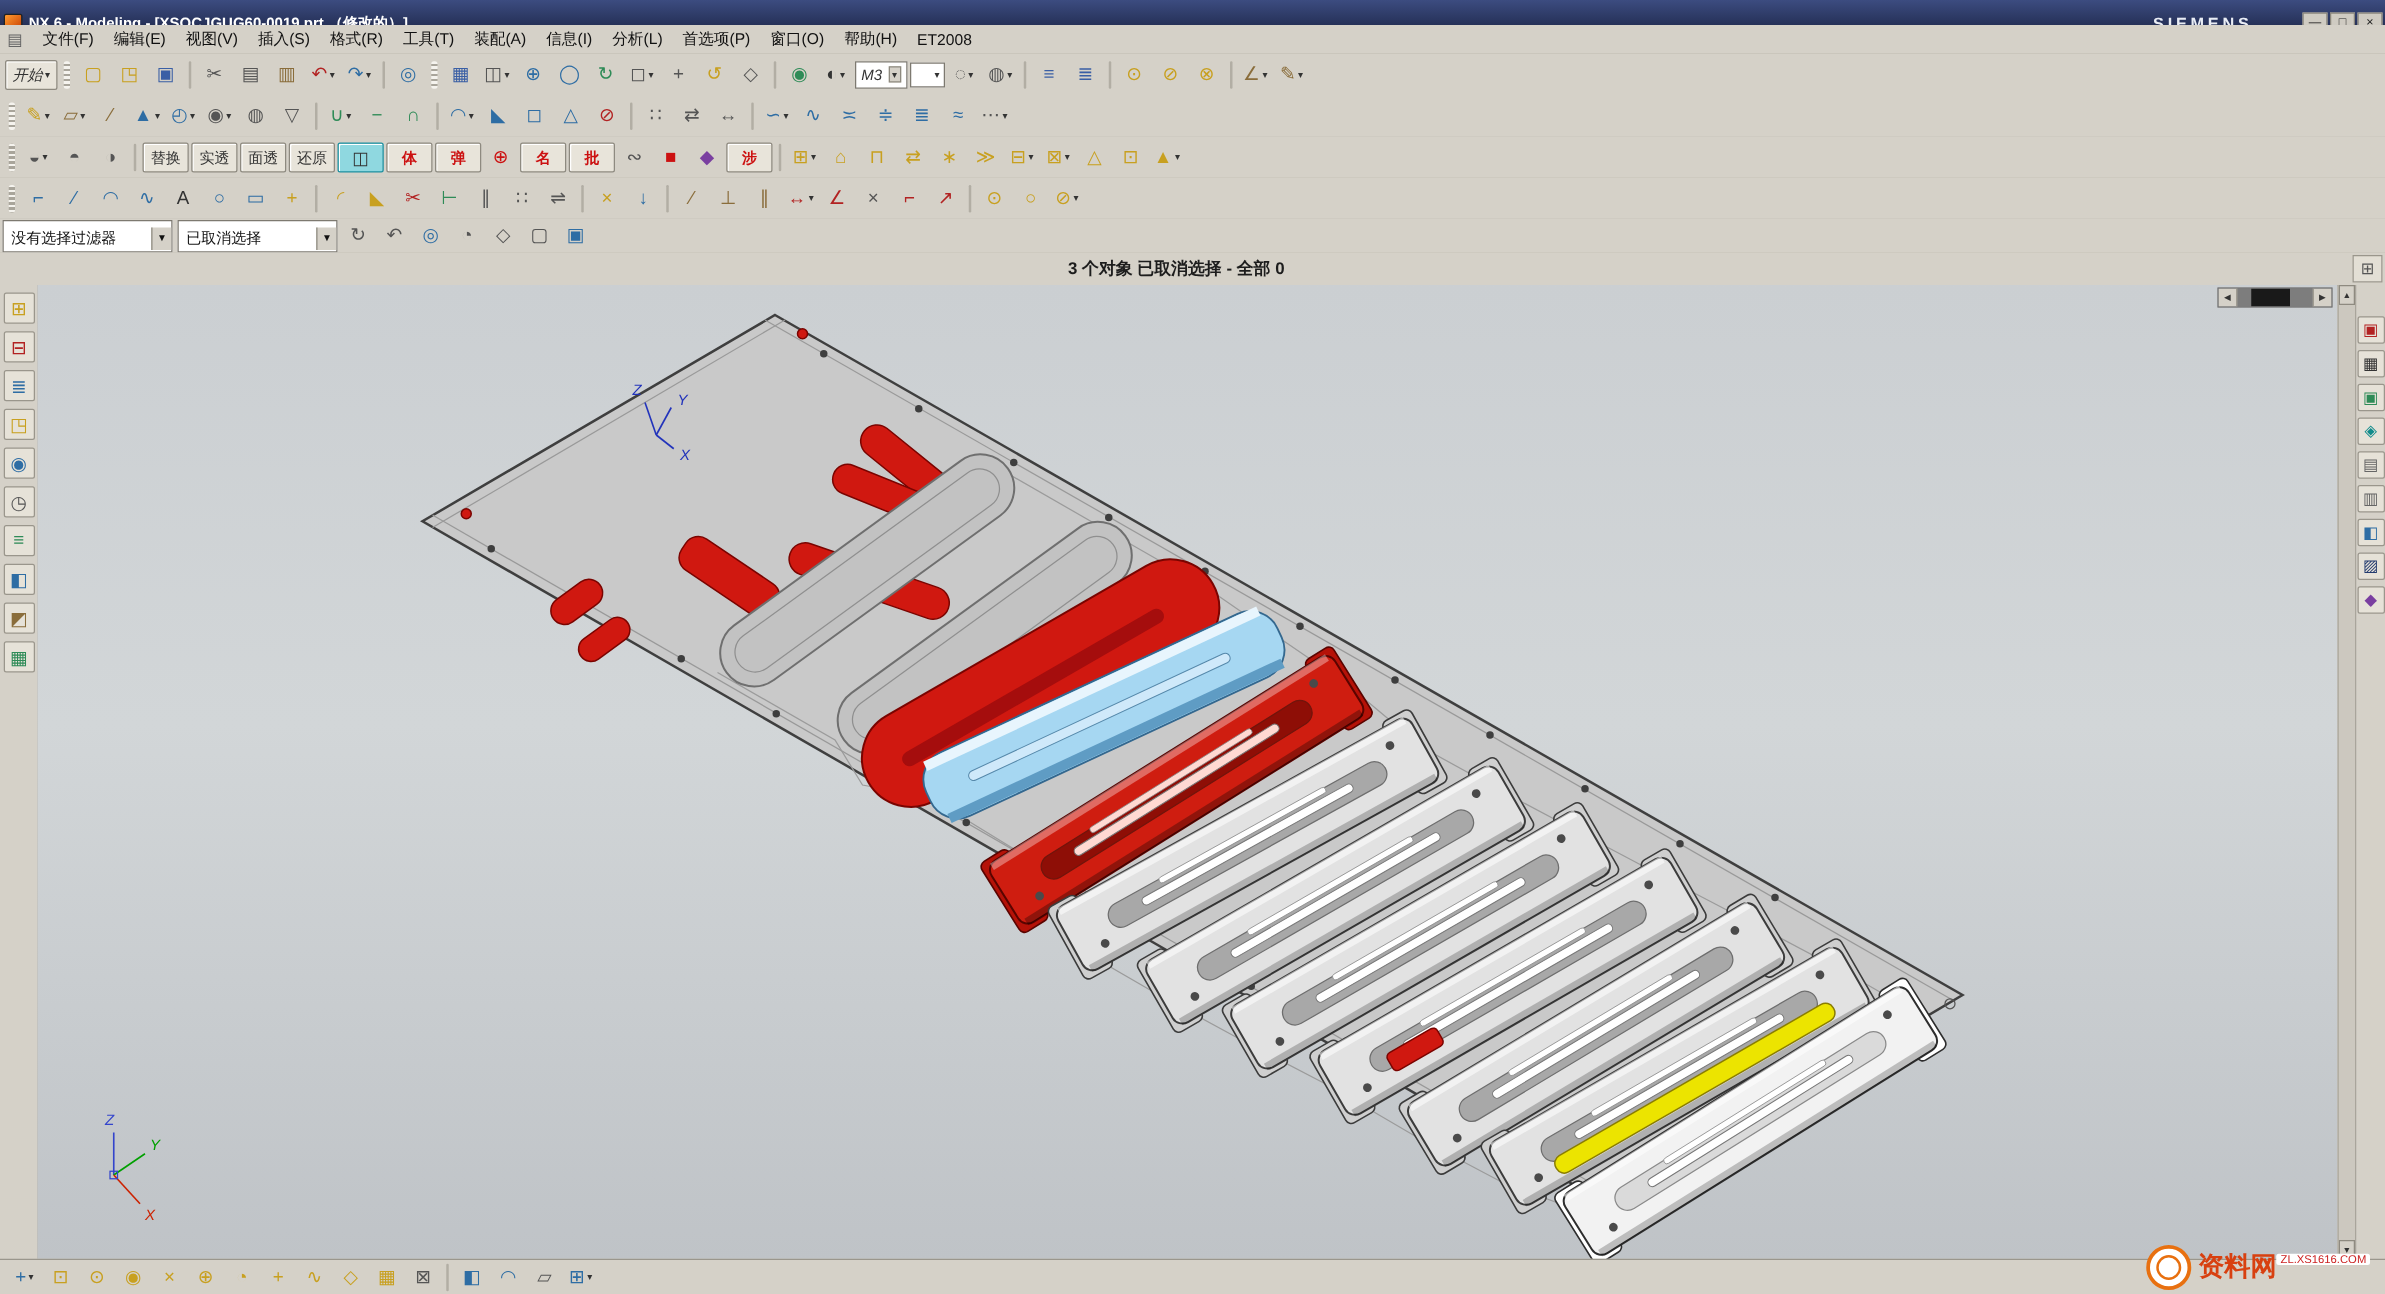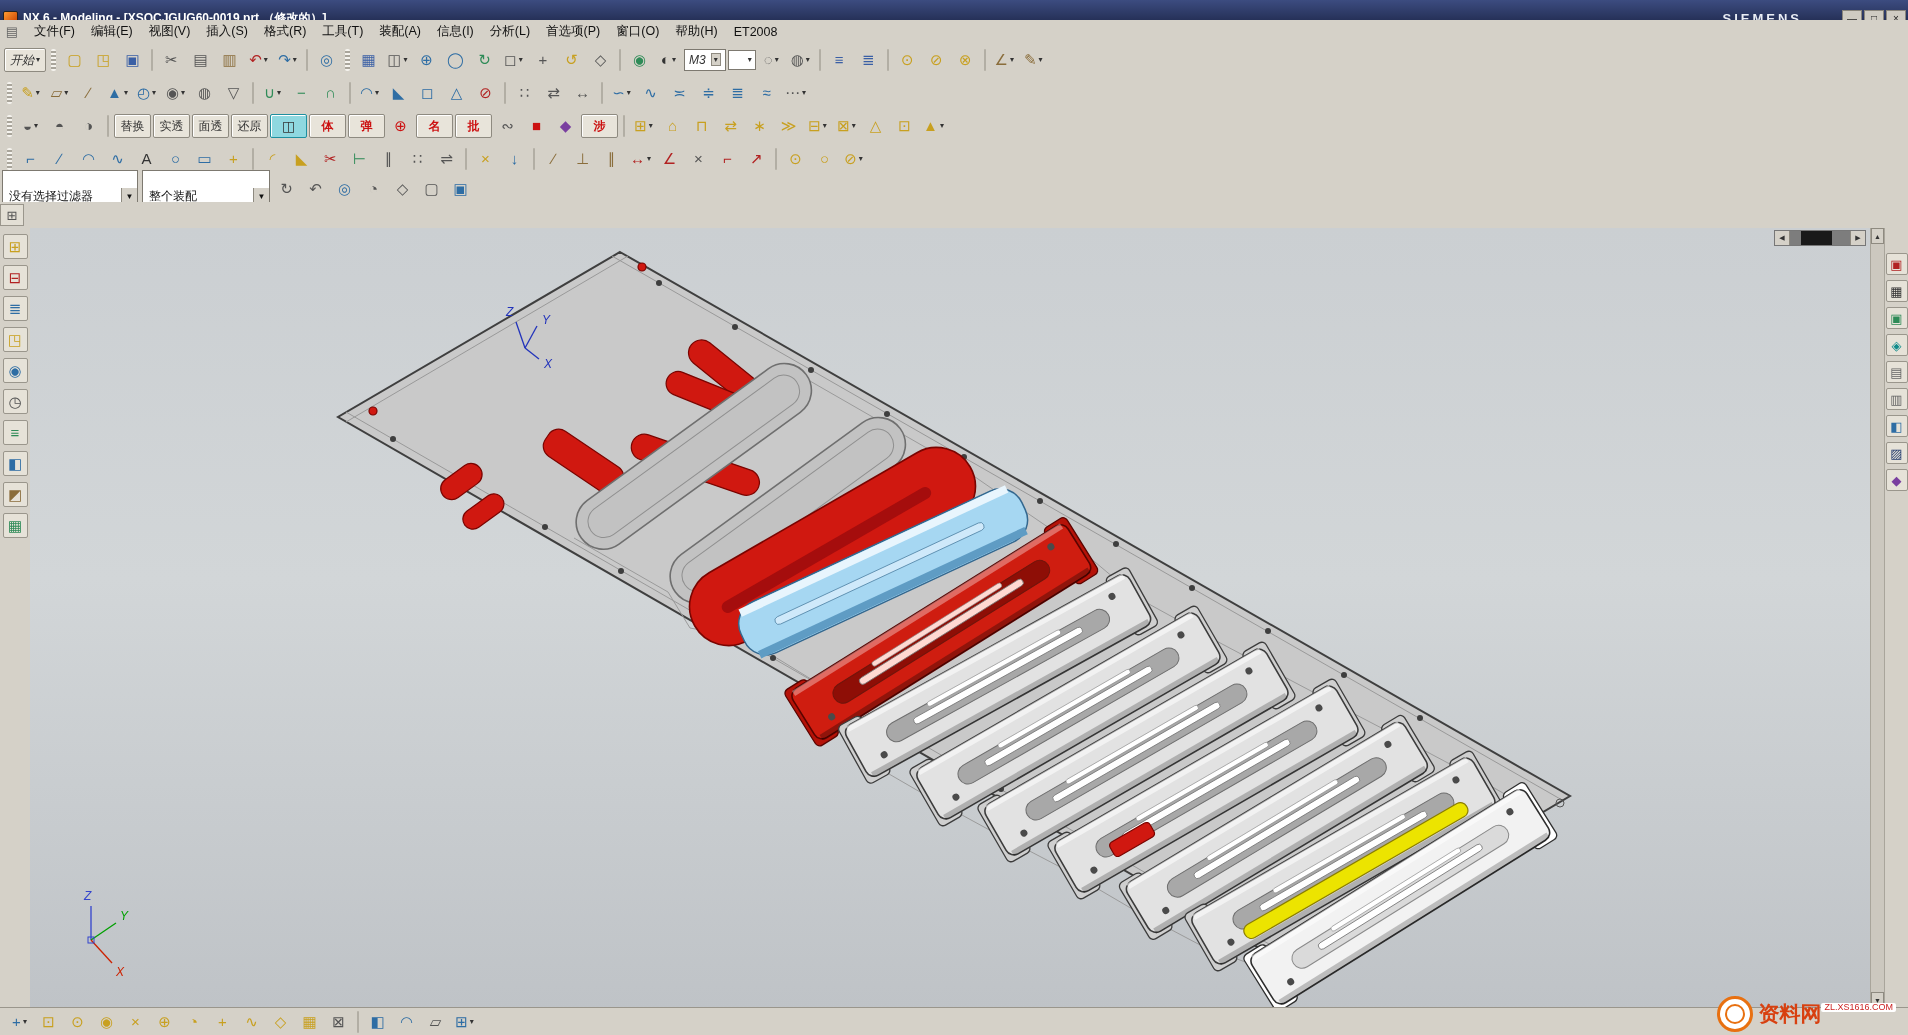--- a/index.html
+++ b/index.html
@@ -41,21 +41,21 @@
   .tbi[data-kind="grip"]{min-width:5px;width:5px;height:22px;border:none;padding:0;
     background:repeating-linear-gradient(180deg,#f5f3ee 0 2px,#a9a59b 2px 4px);margin:0 4px;}
   .tbi[data-kind="combo"]{background:#fff;border:1px solid #7d7970;height:20px;font-size:12px;padding:0 4px;border-radius:0;}
   .tbi[data-kind="combo"]::after{content:"▾";font-size:8px;margin-left:5px;background:#d5d1c8;border:1px solid #8e8a80;padding:1px 2px;}
   .tbi[data-kind="swatch"]{width:26px;height:18px;background:#fff;border:1px solid #7d7970;border-radius:0;}
   .tbi[data-kind="swatch"]::after{content:"▾";font-size:8px;margin-left:16px;}
   
   .selbar{position:absolute;left:0;right:0;top:175px;height:27px;background:var(--chrome,#d5d1c8);
     border-bottom:1px solid #b8b4aa;display:flex;align-items:center;font-size:12px;}
   .sel-combo{display:inline-flex;align-items:center;justify-content:space-between;background:#fff;
-    border:1px solid #7d7970;height:20px;padding:16px 0 0 6px;margin:0 2px;color:#111;}
+    border:1px solid #7d7970;height:20px;padding:4px 0 0 6px;margin:0 2px;color:#111;}
   .sel-combo .arrow{width:15px;height:18px;background:#d5d1c8;border-left:1px solid #8e8a80;font-size:8px;
     display:flex;align-items:center;justify-content:center;margin-left:6px;}
   
   .statusbar{position:absolute;left:0;right:0;top:202px;height:26px;background:var(--chrome,#d5d1c8);
     border-bottom:1px solid #9a968c;display:flex;align-items:center;}
   .status-msg{flex:1;text-align:center;font-size:13.5px;font-weight:bold;color:#1d1d1d;}
   .status-right{width:22px;height:20px;margin-right:2px;display:flex;align-items:center;justify-content:center;
     font-size:13px;color:#555;background:#e3dfd5;border:1px solid #9a968c;}
   
   .leftrail{position:absolute;left:0;top:228px;width:30px;height:780px;background:var(--chrome,#d5d1c8);
@@ -554,21 +554,21 @@
       <span class="glyph" style="color: rgb(200, 160, 32);">⊘</span>
     </span>
   </div>
 
 <div class="selbar">
   <span class="sel-combo" style="width:128px">
     <span>没有选择过滤器</span>
     <span class="arrow">▼</span>
   </span>
   <span class="sel-combo" style="width:120px">
-    <span>整个装配</span>
+    <span>已取消选择</span>
     <span class="arrow">▼</span>
   </span>
   <span style="display:flex;align-items:center">
 
   <span class="tbi" data-kind="icon">
         <span class="glyph" style="color: rgb(85, 85, 85);">↻</span>
       </span>
       <span class="tbi" data-kind="icon">
         <span class="glyph" style="color: rgb(85, 85, 85);">↶</span>
       </span>
@@ -584,20 +584,21 @@
       <span class="tbi" data-kind="icon">
         <span class="glyph" style="color: rgb(85, 85, 85);">▢</span>
       </span>
       <span class="tbi" data-kind="icon">
         <span class="glyph" style="color: rgb(46, 109, 164);">▣</span>
       </span>
     </span>
 </div>
 
 <div class="statusbar">
+  <span class="status-msg">3 个对象 已取消选择  - 全部 0</span>
   <span class="status-right">⊞</span>
 </div>
 
 <div class="leftrail">
 
 <span class="rail-i">
       <span class="glyph" style="color: rgb(200, 160, 32);">⊞</span>
     </span>
     <span class="rail-i">
       <span class="glyph" style="color: rgb(178, 34, 34);">⊟</span>

